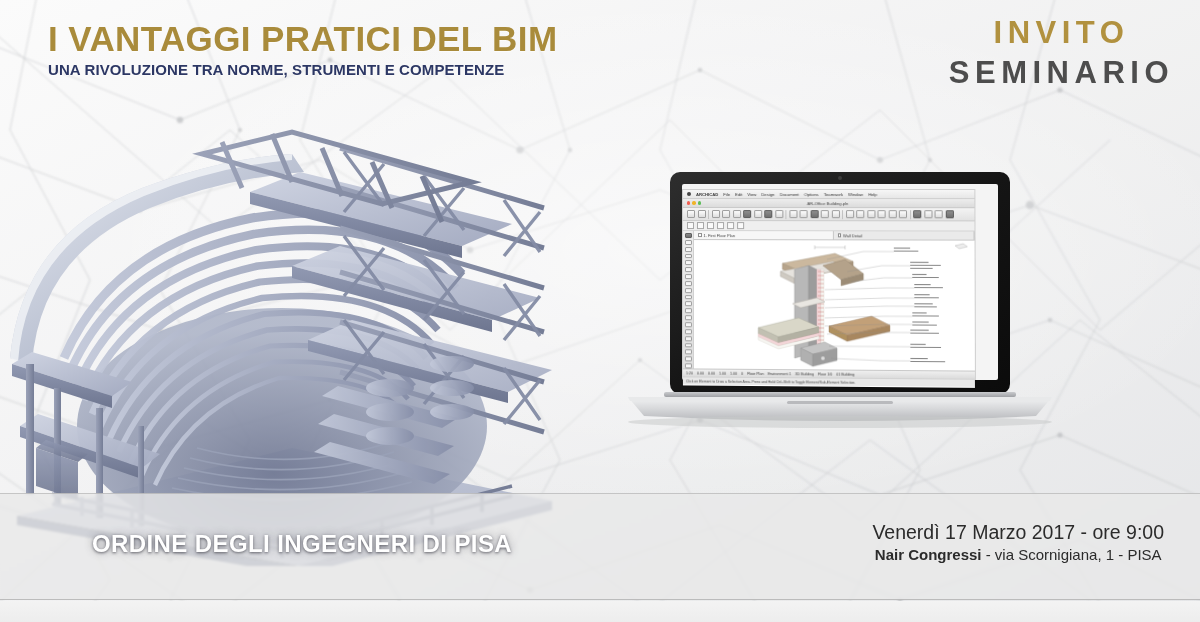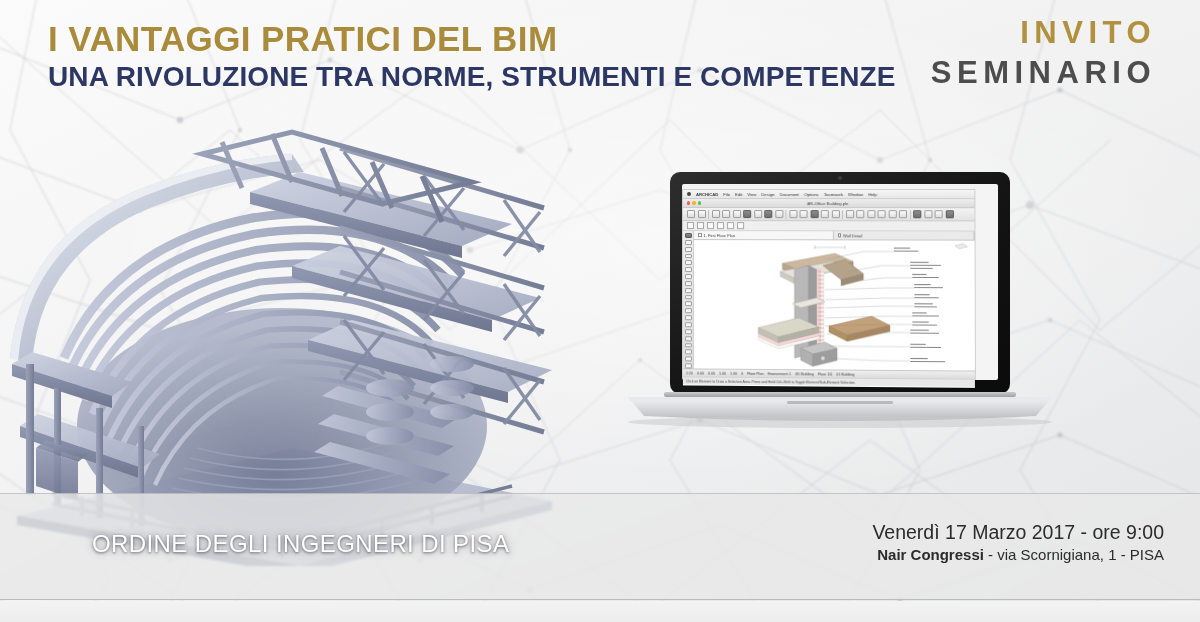--- a/index.html
+++ b/index.html
@@ -41,32 +41,32 @@
     font-size: 35px;
     font-weight: bold;
     letter-spacing: .4px;
     color: #a98b3b;
     line-height: 1.06;
     white-space: nowrap;
     text-shadow: 0 1px 0 rgba(255,255,255,.6);
   }
   #sub-title {
     margin-top: 5px;
-    font-size: 28px;
+    font-size: 15px;
     font-weight: bold;
     letter-spacing: .1px;
     color: #2c3764;
     line-height: 1.1;
     white-space: nowrap;
     text-shadow: 0 1px 0 rgba(255,255,255,.5);
   }
 
   #invite-block {
-    right: 42px; top: 18px;
-    text-align: right;
+    right: 24px; top: 18px;
+    text-align: center;
     line-height: .98;
   }
   #invite-word {
     font-size: 31px; font-weight: bold;
     letter-spacing: 5.5px;
     color: #b1913f;
     padding-right: 2px;
   }
   #seminar-word {
     font-size: 31px; font-weight: bold;
@@ -205,31 +205,31 @@
   }
   #footer-strip {
     position:absolute; left:0; right:0; top:601px; bottom:0;
     z-index:39;
     background: linear-gradient(#f3f3f3,#ededed);
   }
 
   #org-name {
     position:absolute; z-index: 45;
     left: 92px; top: 530px;
-    font-size: 24px; font-weight: normal;
+    font-size: 24px; font-weight: bold;
     letter-spacing: .4px;
     color: #ffffff;
     white-space: nowrap;
     text-shadow: 0 1px 3px rgba(60,60,70,.75), 0 0 8px rgba(70,70,85,.45);
   }
 
   #event-info {
     position:absolute; z-index: 45;
     right: 36px; top: 519px;
-    text-align: right;
+    text-align: center;
     color: #2b2b2b;
   }
   #event-date { font-size: 19.5px; line-height: 1.35; white-space:nowrap; }
   #event-venue { font-size: 15px; line-height: 1.35; white-space:nowrap; }
   #event-venue b { font-weight: bold; }
 </style>
 </head>
 <body>
 
 <div id="poster">

